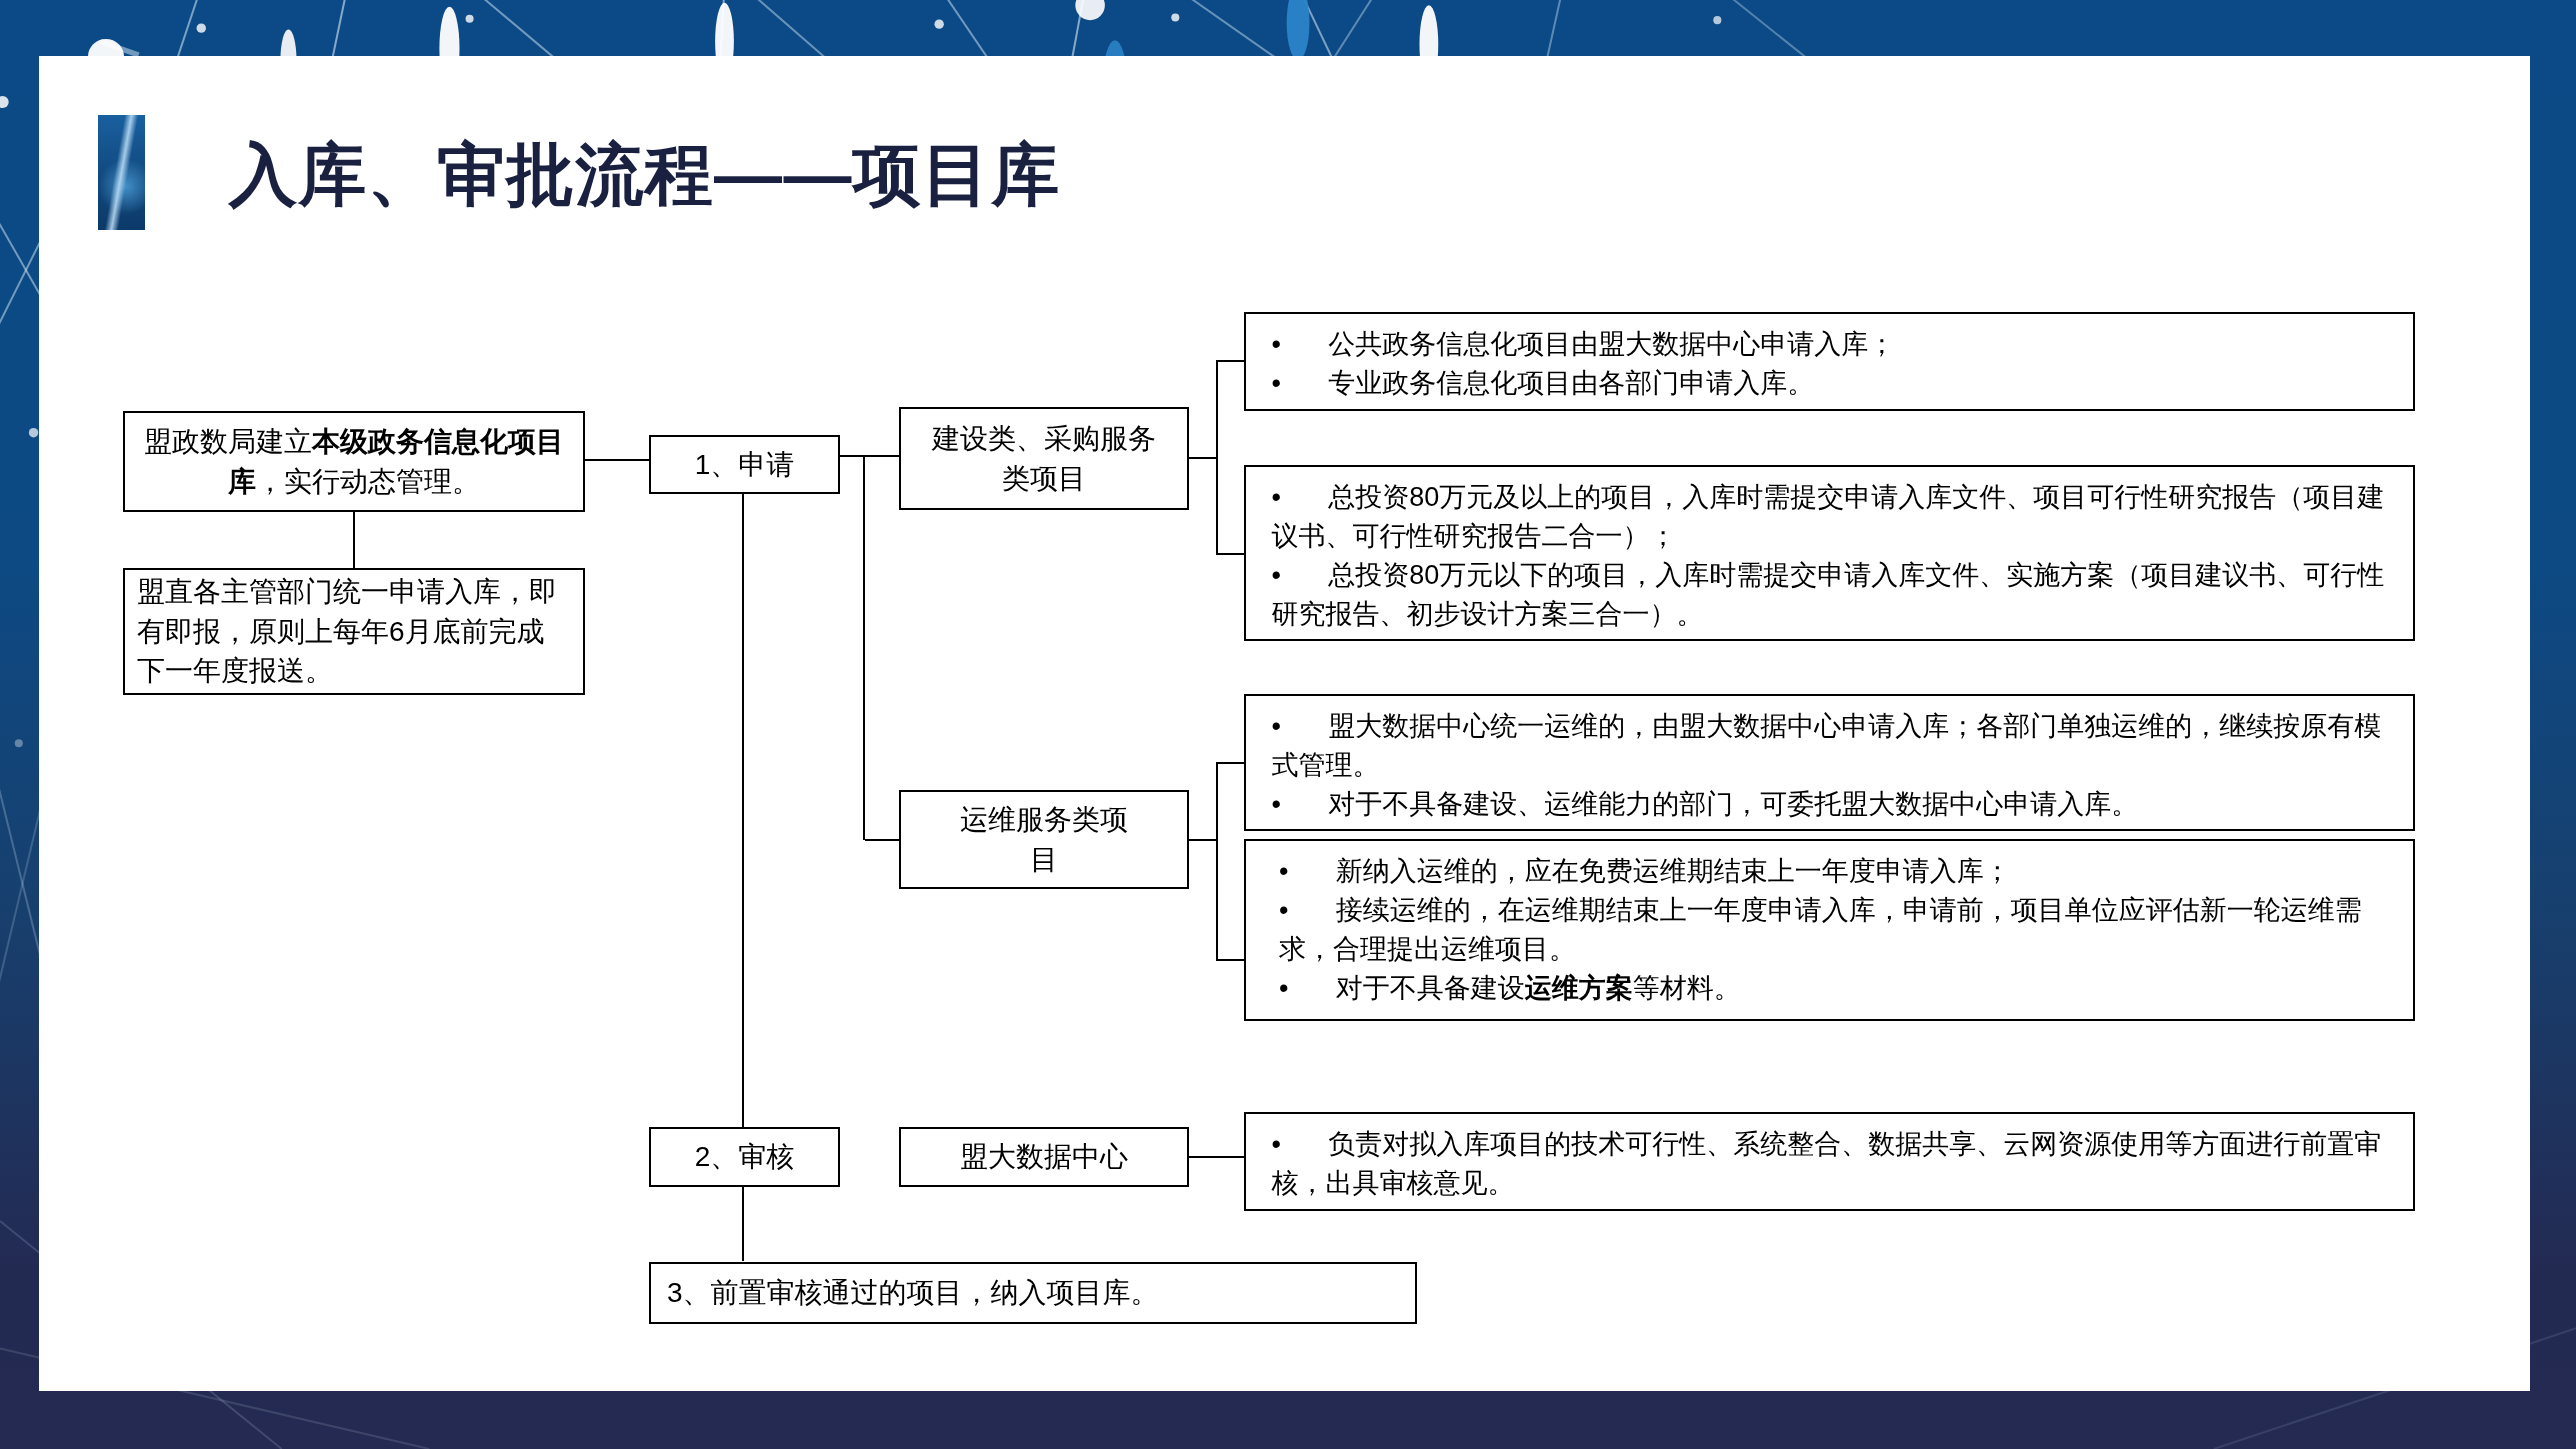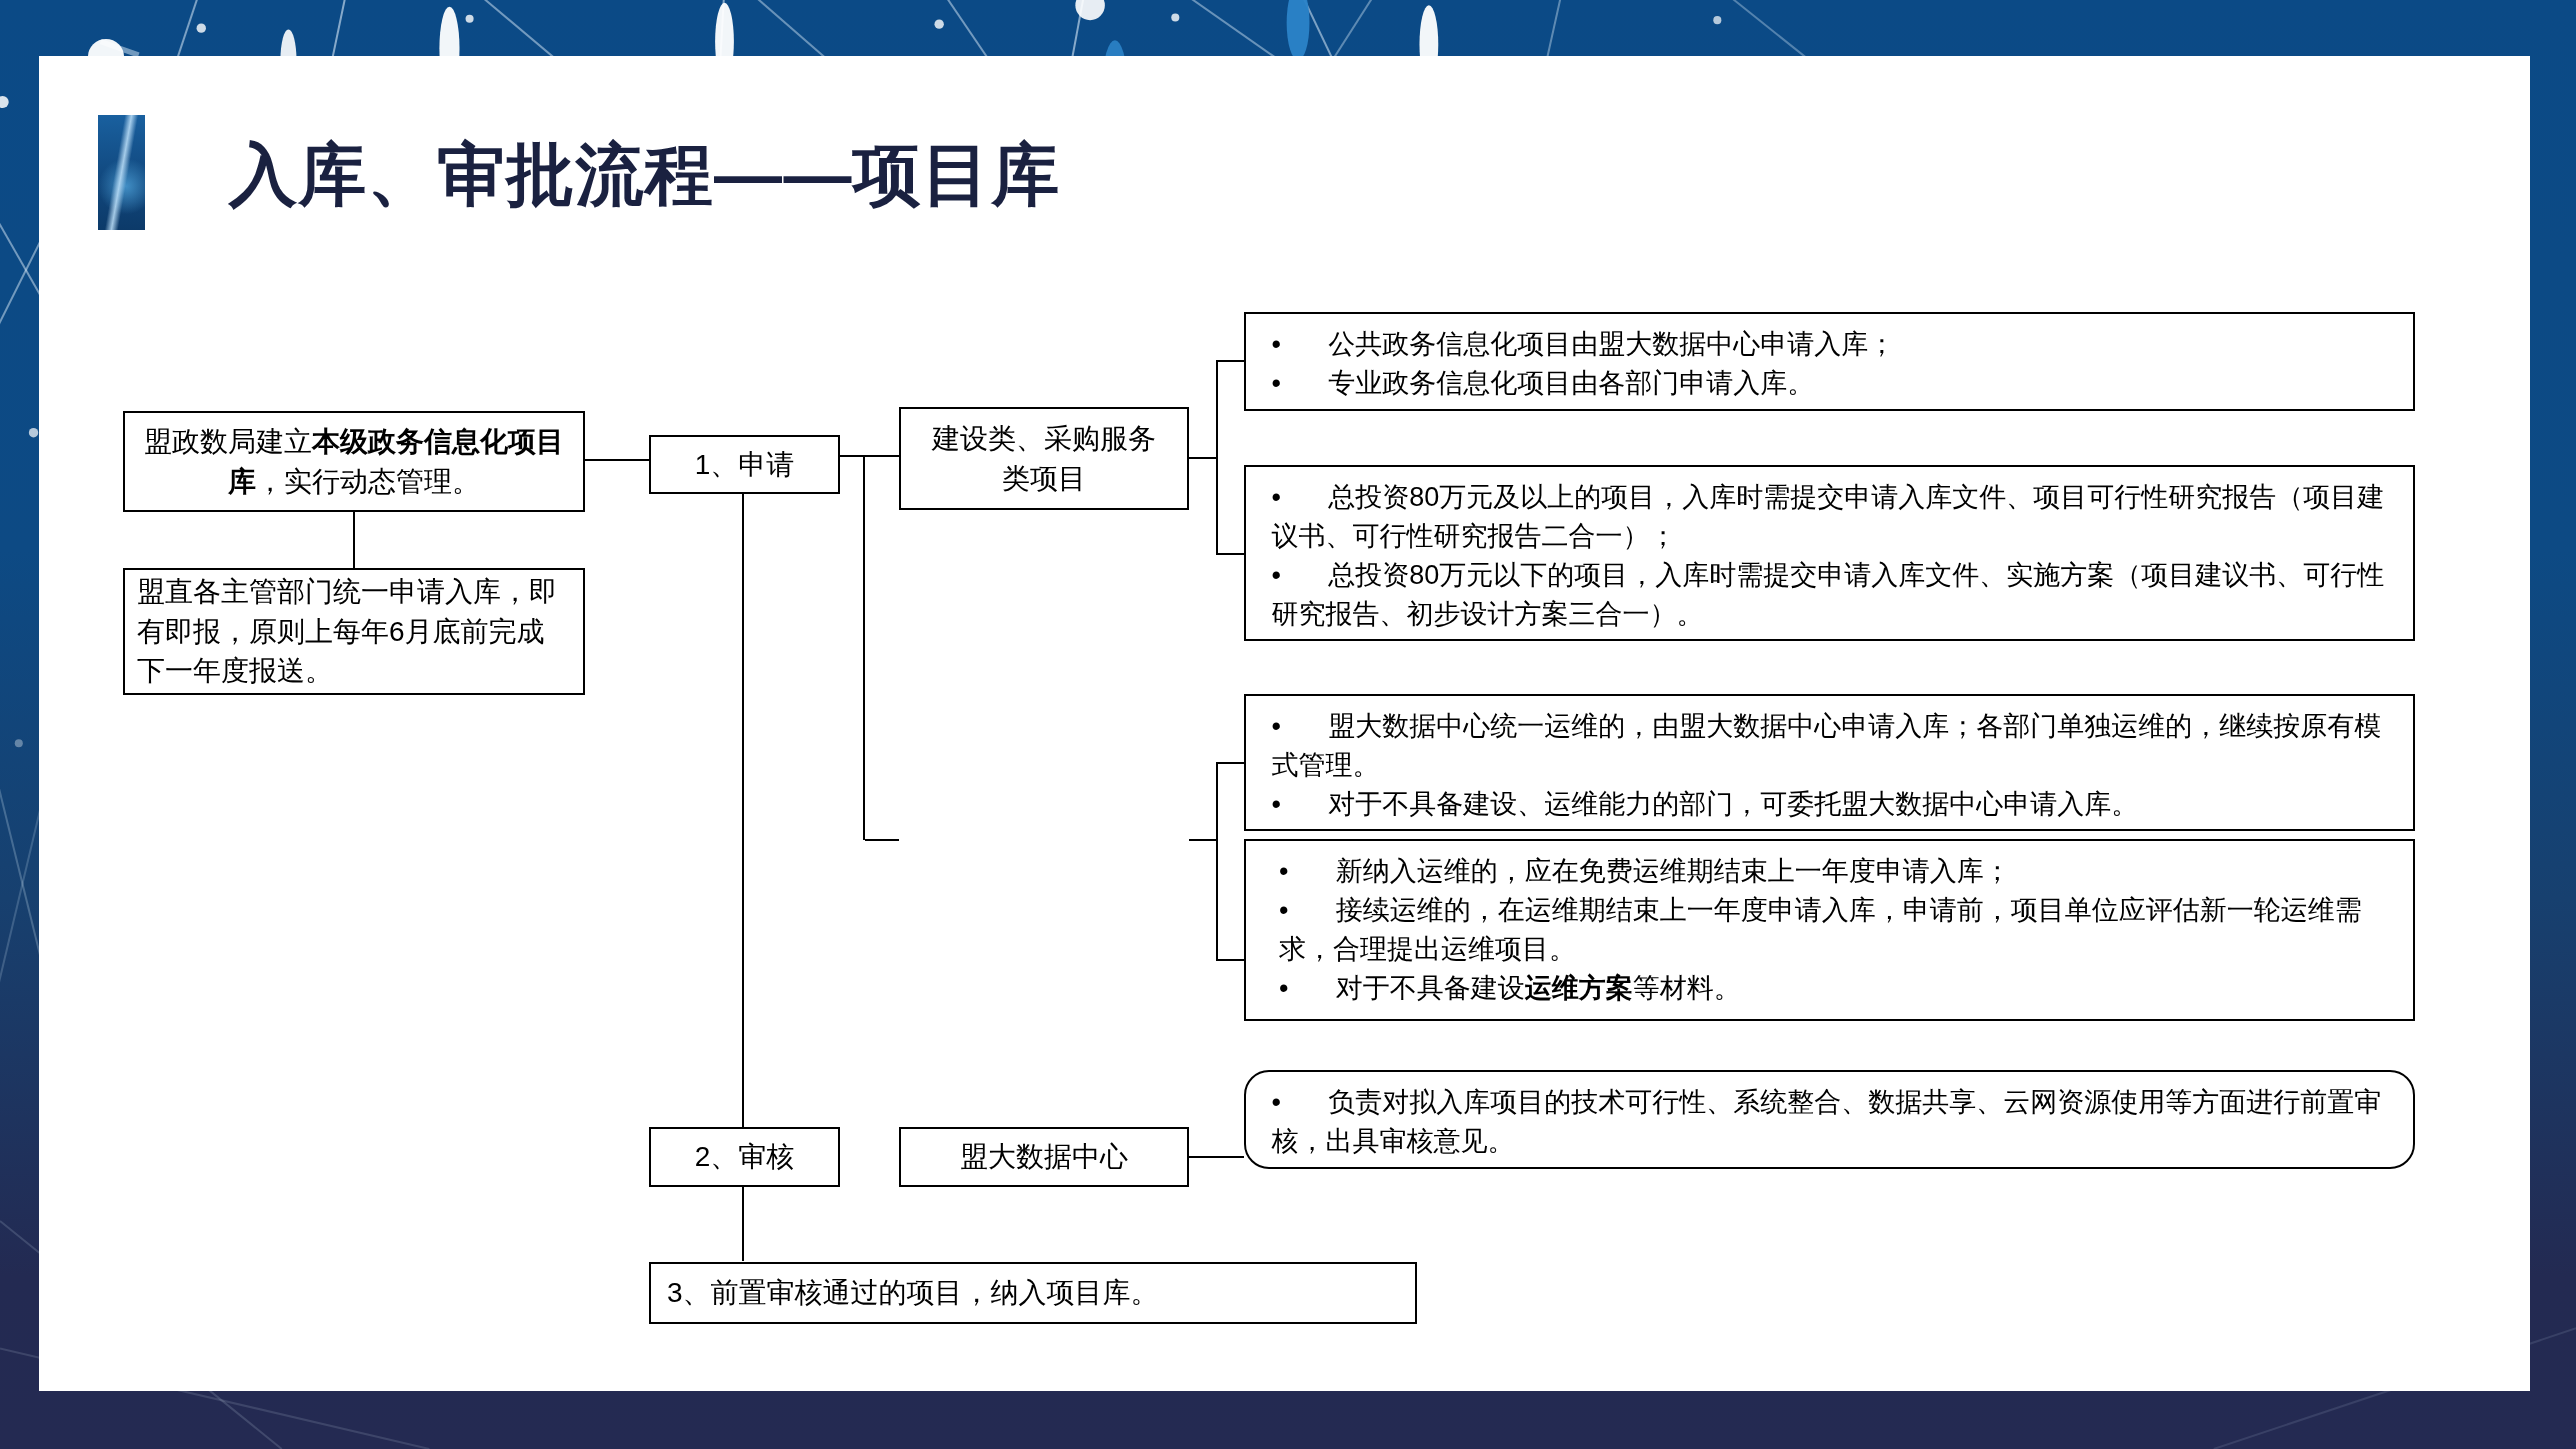--- a/index.html
+++ b/index.html
@@ -112,20 +112,23 @@
   <div class="fbox" style="left:123px;top:568px;width:462px;height:127px;">
     <div class="label" style="padding:5.4px 12px;">盟直各主管部门统一申请入库，即有即报，原则上每年6月底前完成下一年度报送。</div>
   </div>
 
   <div class="fbox center" style="left:649px;top:435px;width:191px;height:59px;">
     <div class="label">1、申请</div>
   </div>
   <div class="fbox center" style="left:899px;top:407px;width:290px;height:103px;">
     <div class="label" style="padding:0 31px;">建设类、采购服务类项目</div>
   </div>
+  <div class="fbox center" style="left:899px;top:790px;width:290px;height:99px;">
+    <div class="label" style="padding:0 58px;">运维服务类项目</div>
+  </div>
   <div class="fbox center" style="left:649px;top:1127px;width:191px;height:60px;">
     <div class="label">2、审核</div>
   </div>
   <div class="fbox center" style="left:899px;top:1127px;width:290px;height:60px;">
     <div class="label">盟大数据中心</div>
   </div>
   <div class="fbox" style="left:649px;top:1262px;width:768px;height:62px;">
     <div class="label" style="padding:0 16px;">3、前置审核通过的项目，纳入项目库。</div>
   </div>
 
@@ -143,18 +146,18 @@
     <div class="bline"><span class="blt">•</span><span>盟大数据中心统一运维的，由盟大数据中心申请入库；各部门单独运维的，继续按原有模式管理。</span></div>
     <div class="bline"><span class="blt">•</span><span>对于不具备建设、运维能力的部门，可委托盟大数据中心申请入库。</span></div>
   </div>
 
   <div class="dbox" style="left:1244px;top:839px;width:1171px;height:182px;padding-left:33px;">
     <div class="bline"><span class="blt">•</span><span>新纳入运维的，应在免费运维期结束上一年度申请入库；</span></div>
     <div class="bline"><span class="blt">•</span><span>接续运维的，在运维期结束上一年度申请入库，申请前，项目单位应评估新一轮运维需求，合理提出运维项目。</span></div>
     <div class="bline"><span class="blt">•</span><span>对于不具备建设</span><b>运维方案</b><span>等材料。</span></div>
   </div>
 
-  <div class="dbox" style="left:1244px;top:1070px;width:1171px;height:99px;border-radius:25px;">
+  <div class="dbox" style="left:1244px;top:1112px;width:1171px;height:99px;">
     <div class="bline"><span class="blt">•</span><span>负责对拟入库项目的技术可行性、系统整合、数据共享、云网资源使用等方面进行前置审核，出具审核意见。</span></div>
   </div>
 
 </div>
 
 
 </body></html>

